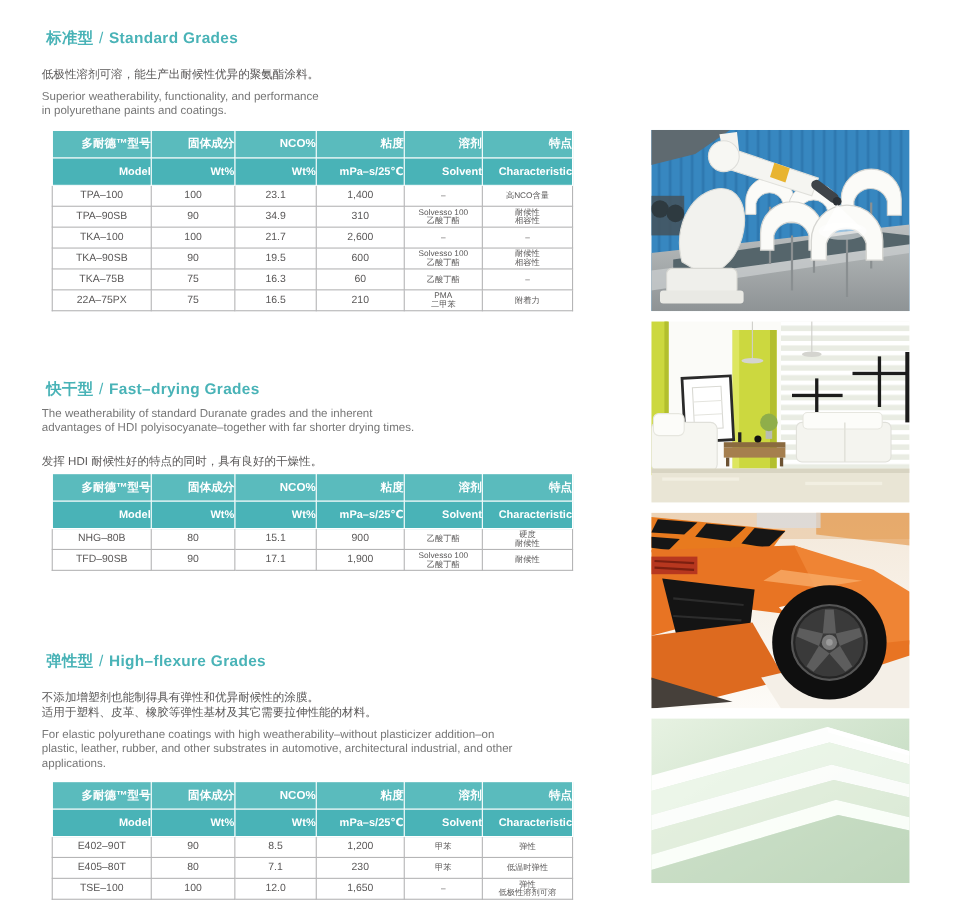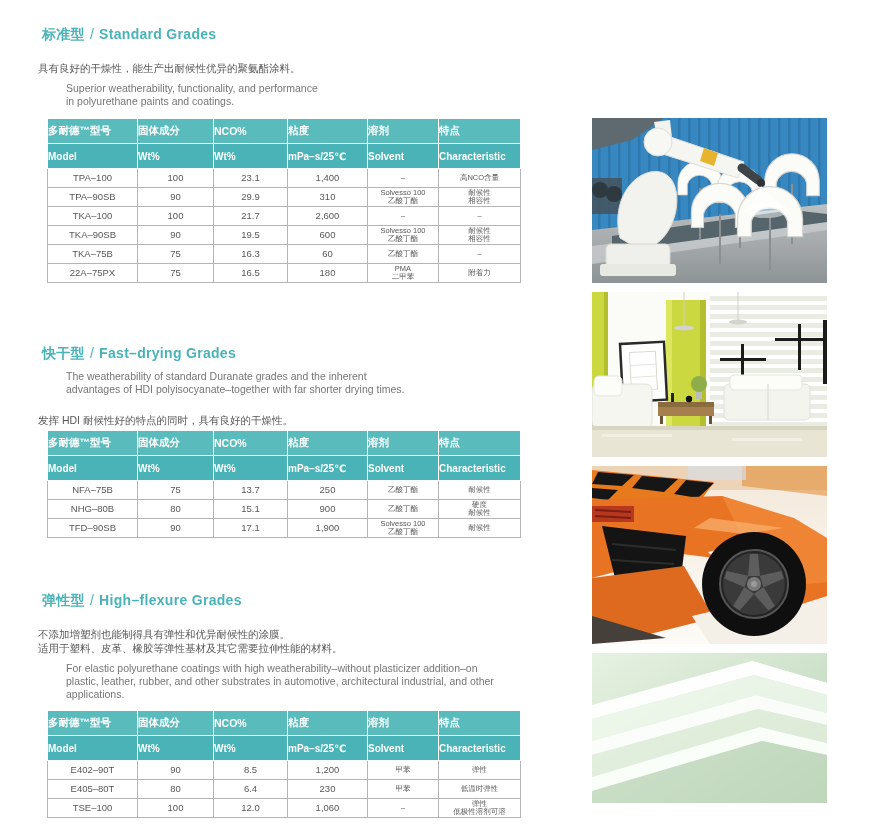--- a/index.html
+++ b/index.html
@@ -6,27 +6,27 @@
   .page{
     position:relative;width:878px;height:836px;background:#fff;overflow:hidden;
     font-family:"Liberation Sans","DejaVu Sans",sans-serif;
   }
   .sec{position:absolute;left:38px;width:500px;}
   .sec-title{margin:4px;font-size:14px;font-weight:bold;color:var(--accent,#49b3b7);letter-spacing:.3px;}
   .sec-title .sep{margin:0 5px;font-weight:normal;}
   .desc{font-size:10.5px;}
   .desc-zh{margin-top:17px;color:var(--text,#595757);}
   .desc-zh .line{line-height:14px;}
-  .desc-en{margin-top:7px;color:var(--text-muted,#767676);margin-left:28px;}
+  .desc-en{margin-top:7px;color:var(--text-muted,#767676);}
   .desc-en .line{line-height:13px;}
   table.grades{
     position:absolute;left:47px;width:473px;border-collapse:collapse;table-layout:fixed;
   }
   table.grades th{
-    color:#fff;font-weight:bold;text-align:left;vertical-align:middle;
+    color:#fff;font-weight:bold;text-align:right;vertical-align:middle;
     border:1px solid #fff;height:24px;padding:0;
   }
   table.grades th.h-zh{background:var(--header-top,#5abbbd);font-size:10.5px;}
   table.grades th.h-en{background:var(--header-bottom,#49b3b7);font-size:10px;}
   table.grades td{
     border:1px solid var(--table-border,#b5b5b6);
     color:var(--text,#595757);font-size:9.5px;text-align:center;vertical-align:middle;
     height:18px;padding:0 2px;line-height:10px;
   }
   table.grades td.small{font-size:7.5px;line-height:8.5px;}
@@ -34,21 +34,21 @@
   .photo svg{display:block;}
 </style>
 </head>
 <body>
 
 <div class="page">
 
   <section class="sec" style="top:22px">
     <h2 class="sec-title"><span>标准型</span><span class="sep">/</span><span>Standard Grades</span></h2>
     <div class="desc desc-zh">
-        <div class="line">具有良好的干燥性，能生产出耐候性优异的聚氨酯涂料。</div>
+        <div class="line">低极性溶剂可溶，能生产出耐候性优异的聚氨酯涂料。</div>
       </div>
     <div class="desc desc-en">
         <div class="line">Superior weatherability, functionality, and performance</div>
         <div class="line">in polyurethane paints and coatings.</div>
       </div>
   </section>
   <table class="grades" style="top:118px">
       <colgroup>
         <col style="width: 90px;">
         <col style="width: 76px;">
@@ -80,21 +80,21 @@
           <td>TPA–100</td>
           <td>100</td>
           <td>23.1</td>
           <td>1,400</td>
           <td class="small">–</td>
           <td class="small">高NCO含量</td>
         </tr>
         <tr>
           <td>TPA–90SB</td>
           <td>90</td>
-          <td>29.9</td>
+          <td>34.9</td>
           <td>310</td>
           <td class="small">
             <div>Solvesso 100</div>
             <div>乙酸丁酯</div>
           </td>
           <td class="small">
             <div>耐候性</div>
             <div>相容性</div>
           </td>
         </tr>
@@ -125,21 +125,21 @@
           <td>75</td>
           <td>16.3</td>
           <td>60</td>
           <td class="small">乙酸丁酯</td>
           <td class="small">–</td>
         </tr>
         <tr>
           <td>22A–75PX</td>
           <td>75</td>
           <td>16.5</td>
-          <td>180</td>
+          <td>210</td>
           <td class="small">
             <div>PMA</div>
             <div>二甲苯</div>
           </td>
           <td class="small">附着力</td>
         </tr>
       </tbody>
     </table>
 
   <section class="sec" style="top:341px">
@@ -174,28 +174,20 @@
           <th class="h-en">Model</th>
           <th class="h-en">Wt%</th>
           <th class="h-en">Wt%</th>
           <th class="h-en">mPa–s/25℃</th>
           <th class="h-en">Solvent</th>
           <th class="h-en">Characteristic</th>
         </tr>
       </thead>
       <tbody>
         <tr>
-          <td>NFA–75B</td>
-          <td>75</td>
-          <td>13.7</td>
-          <td>250</td>
-          <td class="small">乙酸丁酯</td>
-          <td class="small">耐候性</td>
-        </tr>
-        <tr>
           <td>NHG–80B</td>
           <td>80</td>
           <td>15.1</td>
           <td>900</td>
           <td class="small">乙酸丁酯</td>
           <td class="small">
             <div>硬度</div>
             <div>耐候性</div>
           </td>
         </tr>
@@ -257,30 +249,30 @@
           <td>E402–90T</td>
           <td>90</td>
           <td>8.5</td>
           <td>1,200</td>
           <td class="small">甲苯</td>
           <td class="small">弹性</td>
         </tr>
         <tr>
           <td>E405–80T</td>
           <td>80</td>
-          <td>6.4</td>
+          <td>7.1</td>
           <td>230</td>
           <td class="small">甲苯</td>
           <td class="small">低温时弹性</td>
         </tr>
         <tr>
           <td>TSE–100</td>
           <td>100</td>
           <td>12.0</td>
-          <td>1,060</td>
+          <td>1,650</td>
           <td class="small">–</td>
           <td class="small">
             <div>弹性</div>
             <div>低极性溶剂可溶</div>
           </td>
         </tr>
       </tbody>
     </table>
 
   <div class="photo" style="top:118px;height:165px">

